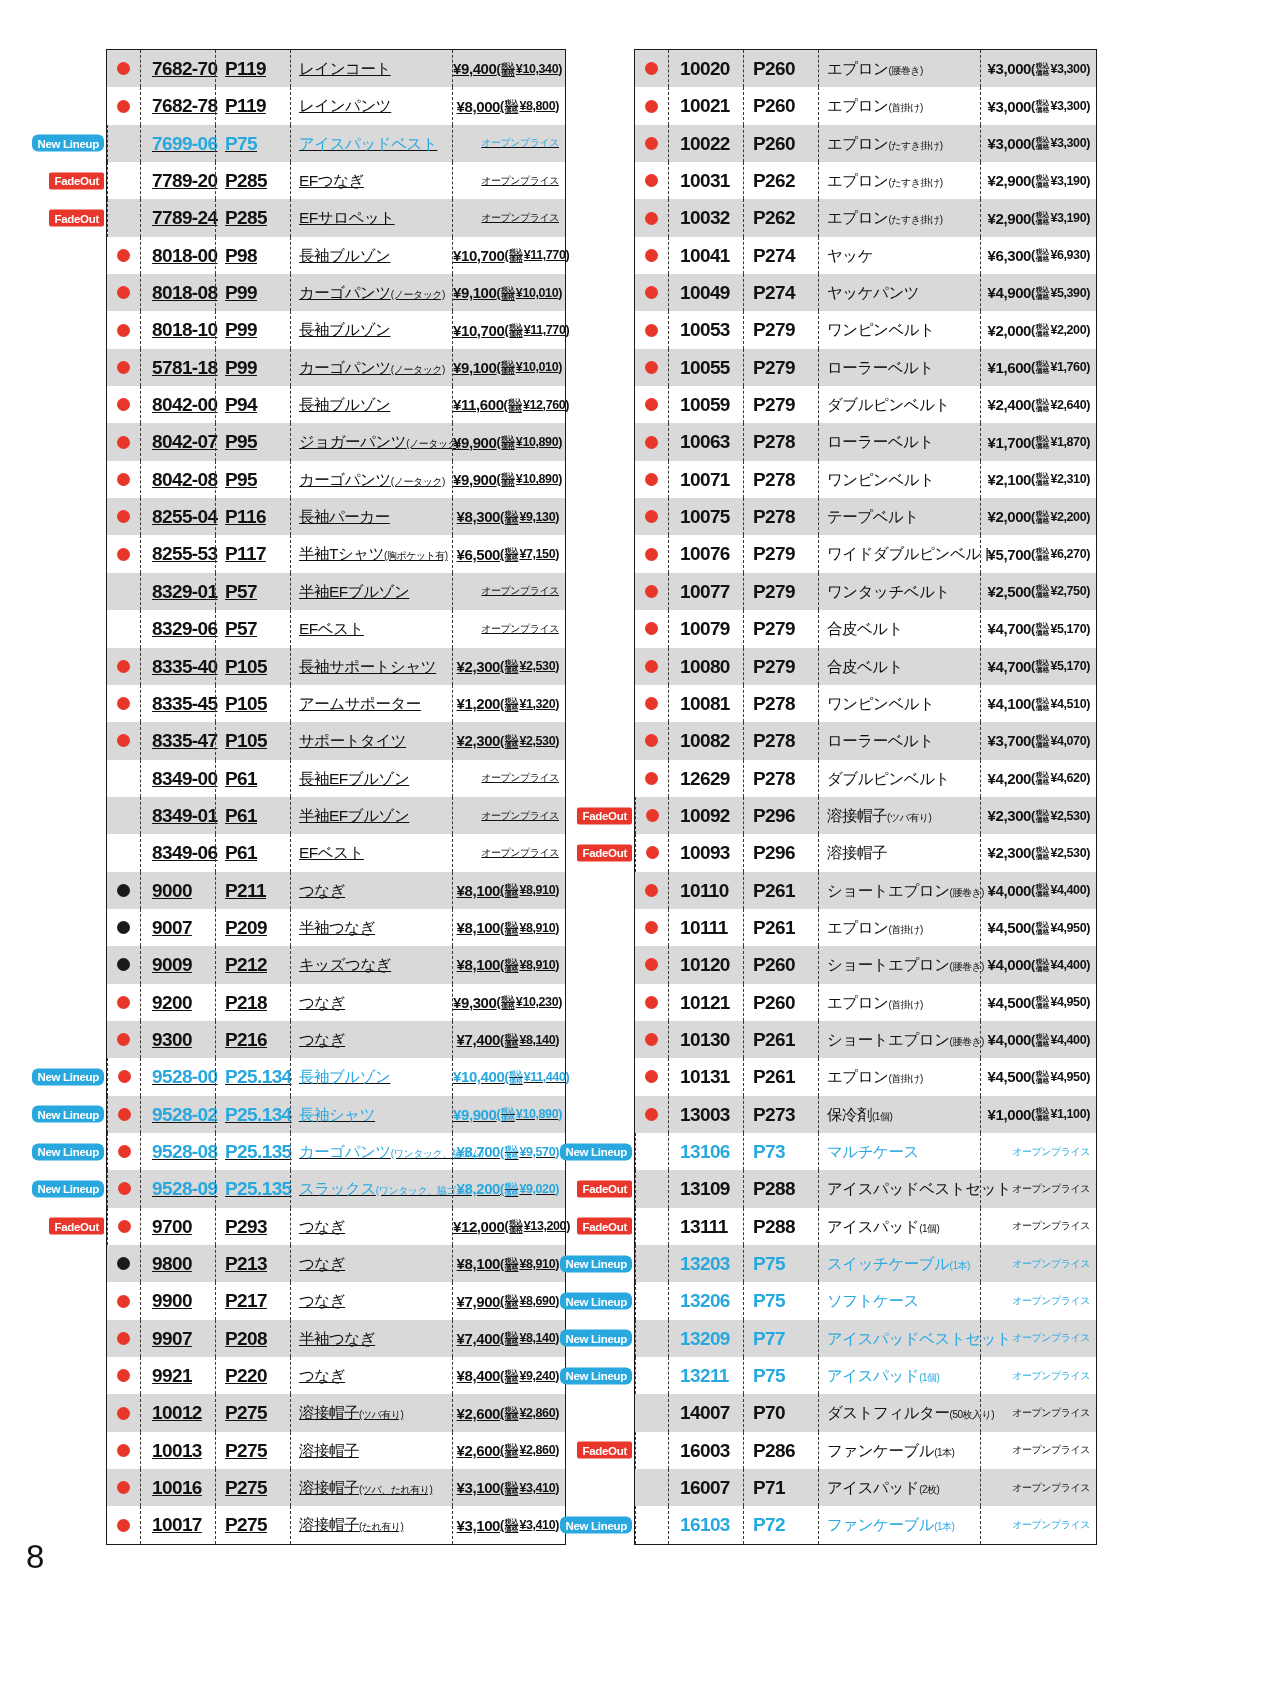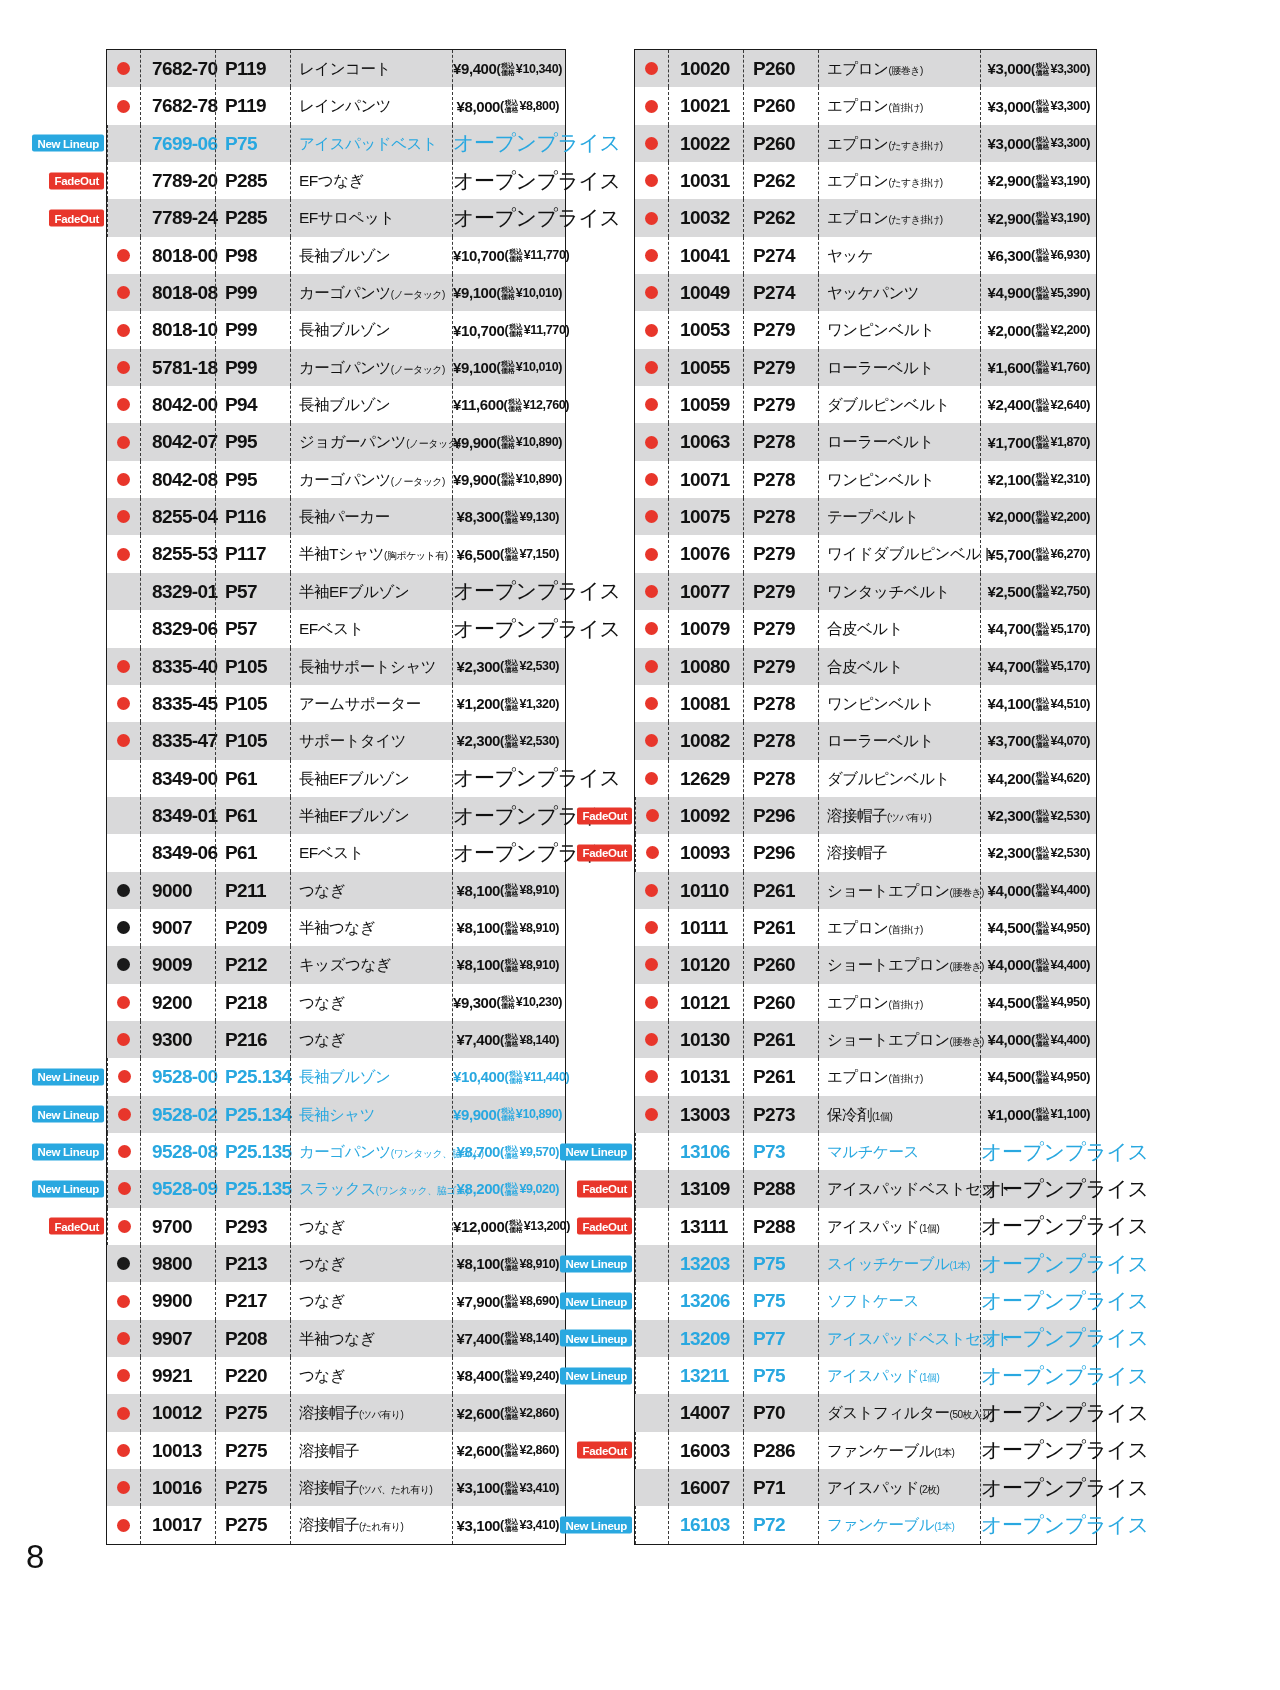--- a/index.html
+++ b/index.html
@@ -2,21 +2,21 @@
 <html style="--red: #e8362b; --blue: #29a8e0;"><head>
 <meta charset="utf-8">
 <style>
   html,body{margin:0;padding:0;}
   body{
     width:1280px;height:1690px;background:#ffffff;position:relative;
     font-family:"Liberation Sans","DejaVu Sans",sans-serif;color:#111;
     overflow:hidden;
   }
   .price-table{position:absolute;top:49px;border:1.5px solid #1a1a1a;background:#fff;}
-  #table-left{left:106px;width:458px;}
+  #table-left{left:106px;width:458px;text-decoration:underline;}
   #table-right{left:634px;width:461px;}
   .row{position:relative;display:flex;height:37.35px;}
   .row.gray{background:#d9d9da;}
   .row.white{background:#ffffff;}
   .cell{border-left:1px dashed #3a3a3a;box-sizing:border-box;flex:none;}
   .cell:first-child{border-left:none;}
   .c-dot{width:33px;display:flex;align-items:center;justify-content:center;}
   .dot{width:13px;height:13px;border-radius:50%;}
   .dot.red{background:var(--red,#e8362b);}
   .dot.black{background:#1a1a1a;}
@@ -26,26 +26,26 @@
           line-height:37.35px;white-space:nowrap;overflow:visible;}
   .c-name{width:162px;padding-left:8px;font-size:15.5px;line-height:37.35px;
           white-space:nowrap;overflow:visible;letter-spacing:-0.5px;}
   .name-note{font-size:10px;letter-spacing:-0.5px;}
   .c-price{flex:1;display:flex;align-items:center;justify-content:flex-end;
            padding-right:6px;white-space:nowrap;}
   .p-main{font-size:15px;font-weight:bold;letter-spacing:-0.4px;}
   .p-sub{font-size:12.5px;font-weight:bold;letter-spacing:-0.4px;}
   .p-stack{display:flex;flex-direction:column;font-size:6.8px;line-height:7px;
            font-weight:bold;margin:0 1px;letter-spacing:0;}
-  .p-open{font-size:21px;letter-spacing:-0.5px;}
+  .p-open{font-size:10px;letter-spacing:-0.5px;}
   .row.blue .c-code,.row.blue .c-page,.row.blue .c-name,.row.blue .c-price{color:var(--blue,#29a8e0);}
   .badge{position:absolute;right:calc(100% + 3px);top:50%;transform:translateY(-50%);
          color:#fff;font-weight:bold;font-size:11.5px;padding:2.5px 5px;border-radius:2px;
          white-space:nowrap;letter-spacing:-0.3px;}
-  .badge.new{background:var(--blue,#29a8e0);}
+  .badge.new{background:var(--blue,#29a8e0);border-radius:6px;}
   .badge.fade{background:var(--red,#e8362b);}
   #page-number{position:absolute;left:26px;top:1538px;font-size:33px;color:#111;}
 </style>
 </head>
 <body>
 
 <div class="price-table" id="table-left">
     <div class="row gray">
       <div class="cell c-dot">
         <span class="dot red"></span>

